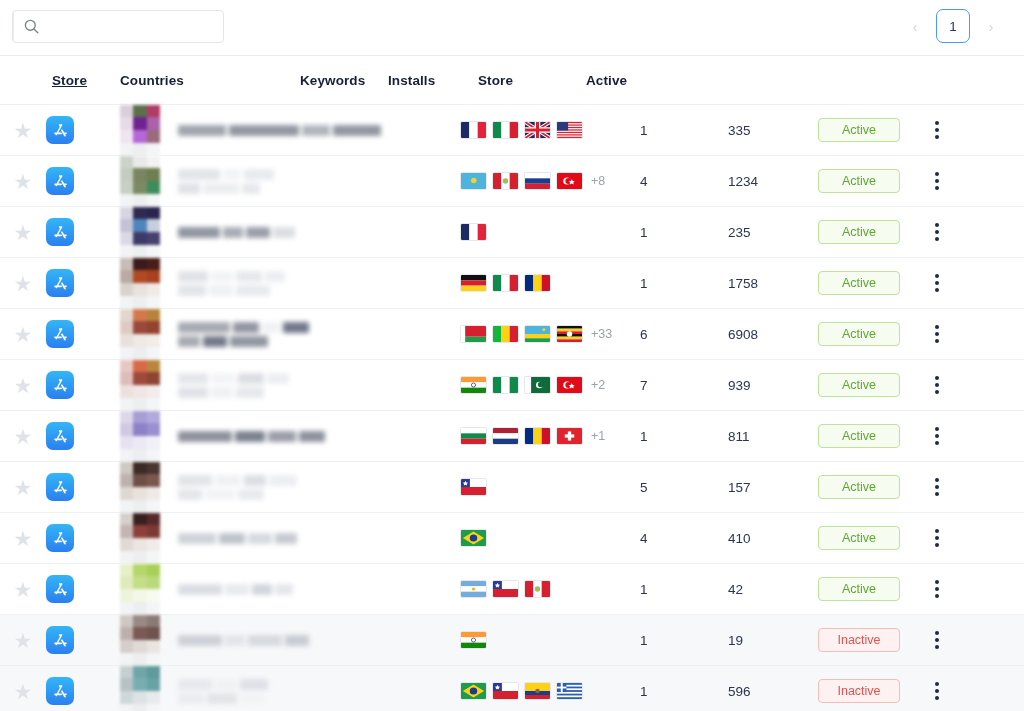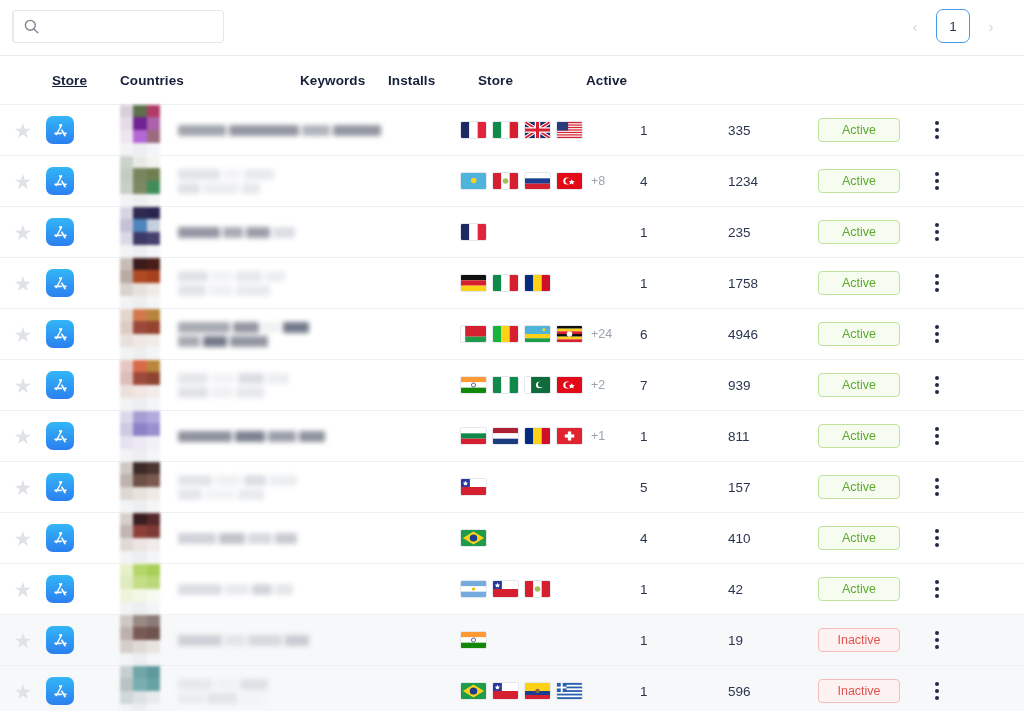--- a/index.html
+++ b/index.html
@@ -545,24 +545,24 @@
             <svg viewBox="0 0 9 6" preserveAspectRatio="none">
               <rect width="9" height="1" fill="#101010"></rect>
               <rect y="1" width="9" height="1" fill="#fcd116"></rect>
               <rect y="2" width="9" height="1" fill="#d7202f"></rect>
               <rect y="3" width="9" height="1" fill="#101010"></rect>
               <rect y="4" width="9" height="1" fill="#fcd116"></rect>
               <rect y="5" width="9" height="1" fill="#d7202f"></rect>
               <circle cx="4.5" cy="3" r="1" fill="#ffffff"></circle>
             </svg>
           </span>
-          <span class="more-c">+24</span>
+          <span class="more-c">+33</span>
         </div>
         <div class="c-kw cell-txt">6</div>
-        <div class="c-inst cell-txt">4946</div>
+        <div class="c-inst cell-txt">6908</div>
         <div class="c-status"><span class="badge active">Active</span></div>
         <div class="c-action">
           <button class="kebab">
             <i></i>
             <i></i>
             <i></i>
           </button>
         </div>
       </div>
       <div class="row">

